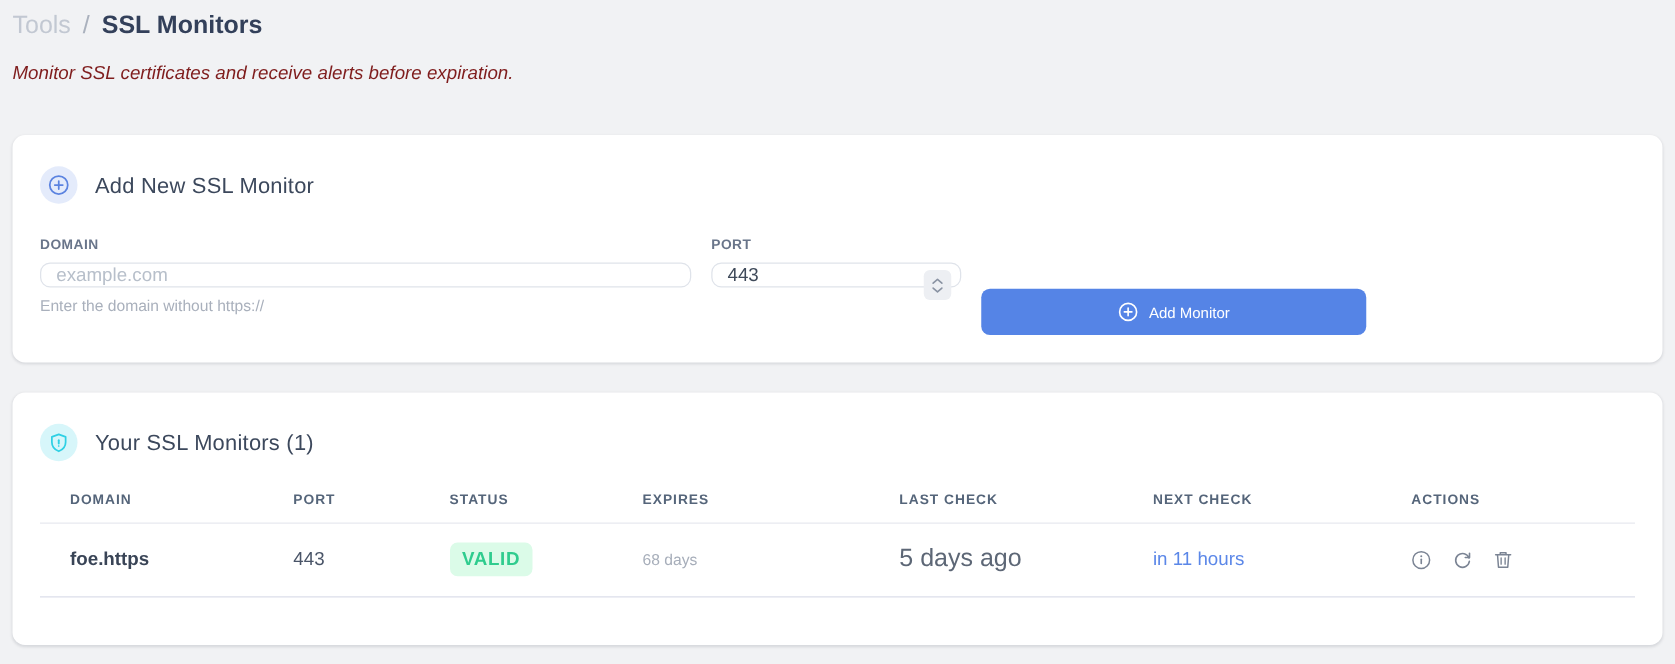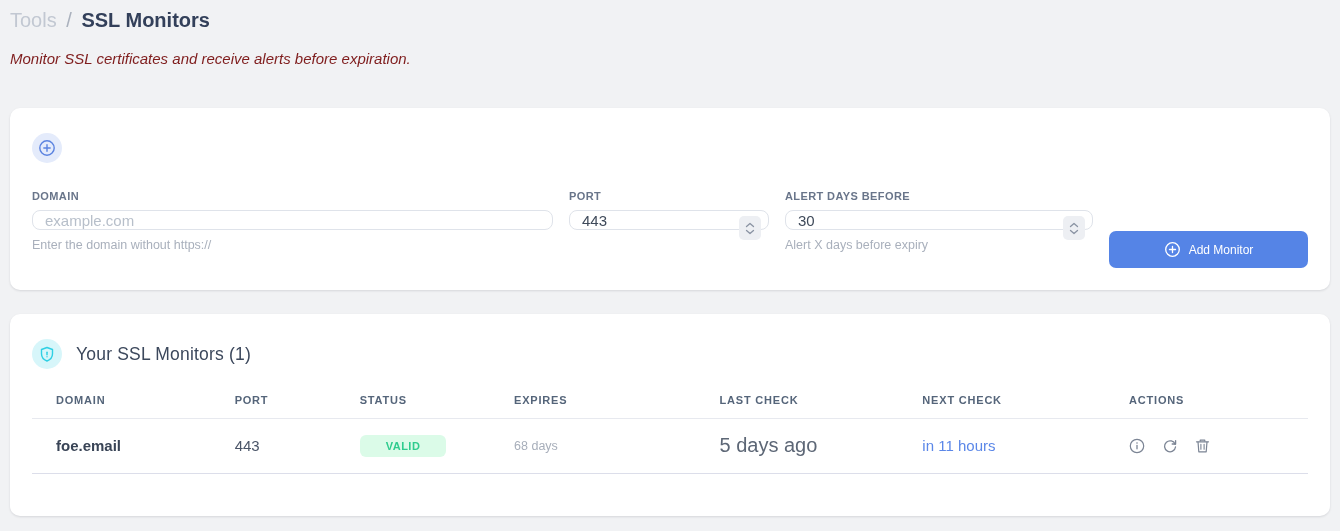--- a/index.html
+++ b/index.html
@@ -84,22 +84,22 @@
   .thead { border-bottom: 1px solid #e7e9ef; padding-bottom: 12px; }
   .th {
     font-size: 11px; font-weight: 700; color: #55657a;
     letter-spacing: .8px; padding-left: 24px;
   }
   .tbody-row { border-bottom: 1px solid #dcdeea; padding: 15px 0 16px 0; }
   .td { padding-left: 24px; font-size: 15px; color: #4a5568; }
   .td-domain { font-weight: 700; color: #394456; }
   .badge-valid {
     display: inline-block; background: #dbfbe8; color: #2fcc8e;
-    font-size: 11px; font-weight: 700; letter-spacing: .5px;
-    padding: 5px 26px; border-radius: 6px;
+    font-size: 15px; font-weight: 700; letter-spacing: .5px;
+    padding: 5px 10px; border-radius: 6px;
   }
   .expires-date { color: #3c4759; }
   .expires-days { margin-top: 1px; font-size: 12.5px; color: #a7aeba; }
   .td-last { color: #5d6776; font-size: 20px; }
   .td-next { color: #5b87e8; font-size: 15px; }
   .actions { display: flex; gap: 17px; align-items: center; }
   .action-btn { background: none; border: none; padding: 0; cursor: pointer; line-height: 0; }
 </style>
 </head>
 <body>
@@ -114,20 +114,21 @@
   <div class="subtitle">Monitor SSL certificates and receive alerts before expiration.</div>
 
   <div class="card card-add">
     <div class="card-header">
       <span class="icon-circle blue">
         <svg width="18" height="18" viewBox="0 0 18 18" fill="none">
           <circle cx="9" cy="9" r="7.2" stroke="#5b83e0" stroke-width="1.4"></circle>
           <path d="M9 5.8v6.4M5.8 9h6.4" stroke="#5b83e0" stroke-width="1.4" stroke-linecap="round"></path>
         </svg>
       </span>
+      <span class="card-title">Add New SSL Monitor</span>
     </div>
 
     <div class="form-grid">
 
       <div>
         <div class="field-label">DOMAIN</div>
         <div class="input-wrap">
           <input class="text-input" type="text" placeholder="example.com" style="">
         </div>
         <div class="helper">Enter the domain without https://</div>
@@ -141,35 +142,20 @@
             <svg width="10" height="6" viewBox="0 0 10 6" fill="none">
               <path d="M1.5 4.5L5 1.5l3.5 3" stroke="#8a93a3" stroke-width="1.3" stroke-linecap="round" stroke-linejoin="round"></path>
             </svg>
             <svg width="10" height="6" viewBox="0 0 10 6" fill="none">
               <path d="M1.5 1.5L5 4.5l3.5-3" stroke="#8a93a3" stroke-width="1.3" stroke-linecap="round" stroke-linejoin="round"></path>
             </svg>
           </span>
         </div>
       </div>
 
-      <div>
-        <div class="field-label">ALERT DAYS BEFORE</div>
-        <div class="input-wrap">
-          <input class="text-input num-input" type="text" value="30" style="">
-          <span class="stepper">
-            <svg width="10" height="6" viewBox="0 0 10 6" fill="none">
-              <path d="M1.5 4.5L5 1.5l3.5 3" stroke="#8a93a3" stroke-width="1.3" stroke-linecap="round" stroke-linejoin="round"></path>
-            </svg>
-            <svg width="10" height="6" viewBox="0 0 10 6" fill="none">
-              <path d="M1.5 1.5L5 4.5l3.5-3" stroke="#8a93a3" stroke-width="1.3" stroke-linecap="round" stroke-linejoin="round"></path>
-            </svg>
-          </span>
-        </div>
-        <div class="helper">Alert X days before expiry</div>
-      </div>
 
       <button class="btn-primary">
         <svg width="17" height="17" viewBox="0 0 18 18" fill="none">
           <circle cx="9" cy="9" r="7.2" stroke="#ffffff" stroke-width="1.4"></circle>
           <path d="M9 5.8v6.4M5.8 9h6.4" stroke="#ffffff" stroke-width="1.4" stroke-linecap="round"></path>
         </svg>
         <span>Add Monitor</span>
       </button>
     </div>
   </div>
@@ -191,21 +177,21 @@
         <div class="th">DOMAIN</div>
         <div class="th">PORT</div>
         <div class="th">STATUS</div>
         <div class="th">EXPIRES</div>
         <div class="th">LAST CHECK</div>
         <div class="th">NEXT CHECK</div>
         <div class="th">ACTIONS</div>
       </div>
 
       <div class="trow tbody-row">
-        <div class="td td-domain">foe.email</div>
+        <div class="td td-domain">foe.https</div>
         <div class="td">443</div>
         <div class="td">
           <span class="badge-valid">VALID</span>
         </div>
         <div class="td">
           <div class="expires-days">68 days</div>
         </div>
         <div class="td td-last">5 days ago</div>
         <div class="td td-next">in 11 hours</div>
         <div class="td">

